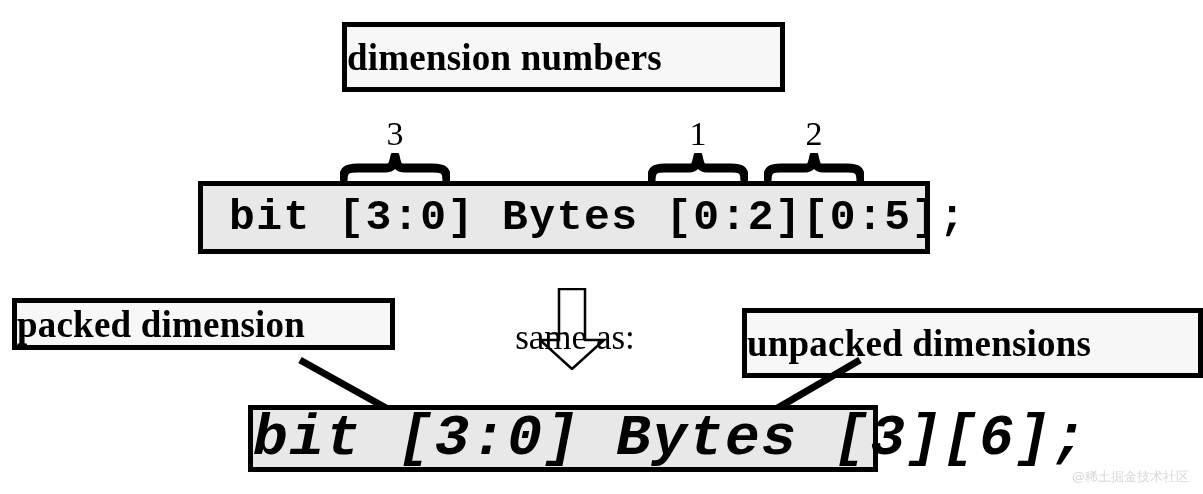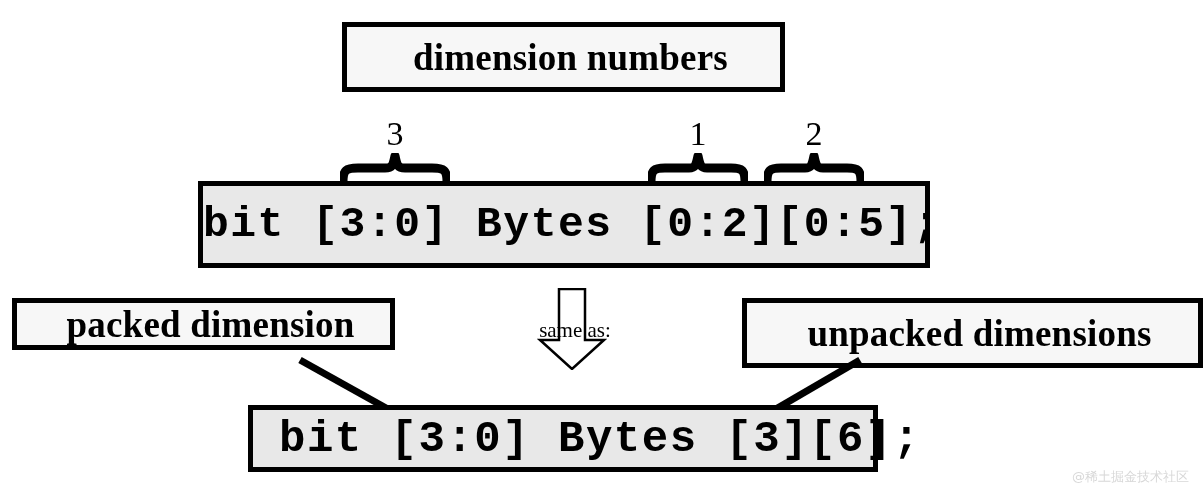--- a/index.html
+++ b/index.html
@@ -17,27 +17,25 @@
     background: #ffffff;
     overflow: hidden;
   }
   .label-box {
     position: absolute;
     background: #f7f7f7;
     border: 5px solid #000000;
     box-sizing: border-box;
     display: flex;
     align-items: center;
-    justify-content: center;
     font-family: "Liberation Serif", "DejaVu Serif", serif;
     font-weight: bold;
     color: #000000;
     white-space: nowrap;
     letter-spacing: 0.2px;
-    padding-left: 14px;
   }
   .code-box {
     position: absolute;
     background: #e8e8e8;
     border: 5px solid #000000;
     box-sizing: border-box;
     display: flex;
     align-items: center;
     font-family: "Liberation Mono", "DejaVu Sans Mono", monospace;
     font-weight: bold;
@@ -53,41 +51,42 @@
   }
   #packed-box {
     left: 12px;
     top: 298px;
     width: 383px;
     height: 52px;
     font-size: 37px;
   }
   #unpacked-box {
     left: 742px;
-    top: 298px;
+    top: 308px;
     width: 461px;
     height: 70px;
     font-size: 37px;
   }
   #top-code-box {
     left: 198px;
     top: 181px;
     width: 732px;
-    height: 87px;
+    height: 73px;
     font-size: 43px;
+    padding-left: 26px;
     letter-spacing: 1.5px;
   }
   #bottom-code-box {
     left: 248px;
     top: 405px;
     width: 630px;
     height: 67px;
-    font-size: 44px;
-    padding-left: 26px;
+    font-size: 58px;
     letter-spacing: 1.5px;
+    font-style: italic;
   }
   .brace-group {
     position: absolute;
   }
   .brace-num {
     position: absolute;
     top: 0;
     width: 100%;
     text-align: center;
     font-family: "Liberation Serif", "DejaVu Serif", serif;
@@ -107,21 +106,21 @@
     width: 70px;
     height: 82px;
   }
   #same-as-text {
     position: absolute;
     left: 500px;
     top: 318px;
     width: 150px;
     text-align: center;
     font-family: "Liberation Serif", "DejaVu Serif", serif;
-    font-size: 21px;
+    font-size: 35px;
     color: #000000;
     white-space: nowrap;
   }
   .pointer-arrow {
     position: absolute;
     left: 0;
     top: 0;
     width: 1203px;
     height: 494px;
     pointer-events: none;

